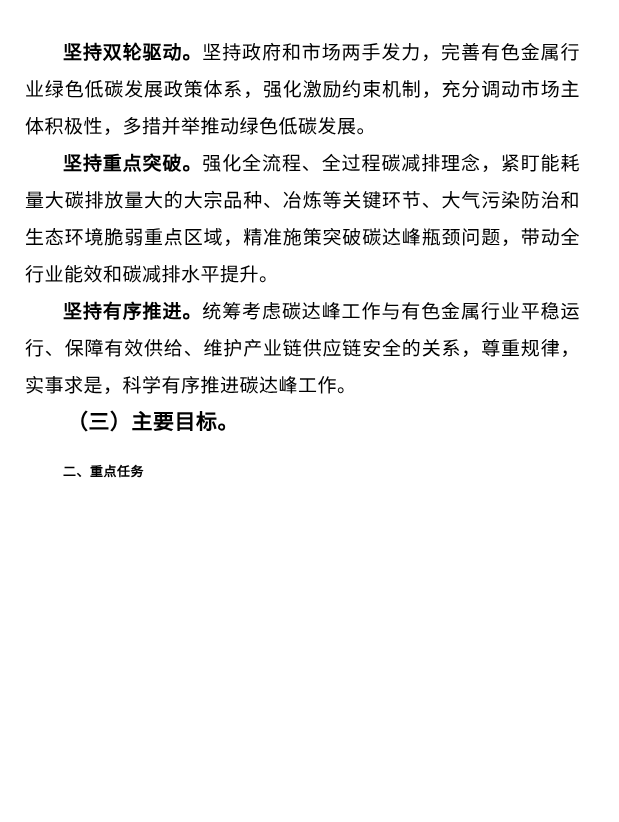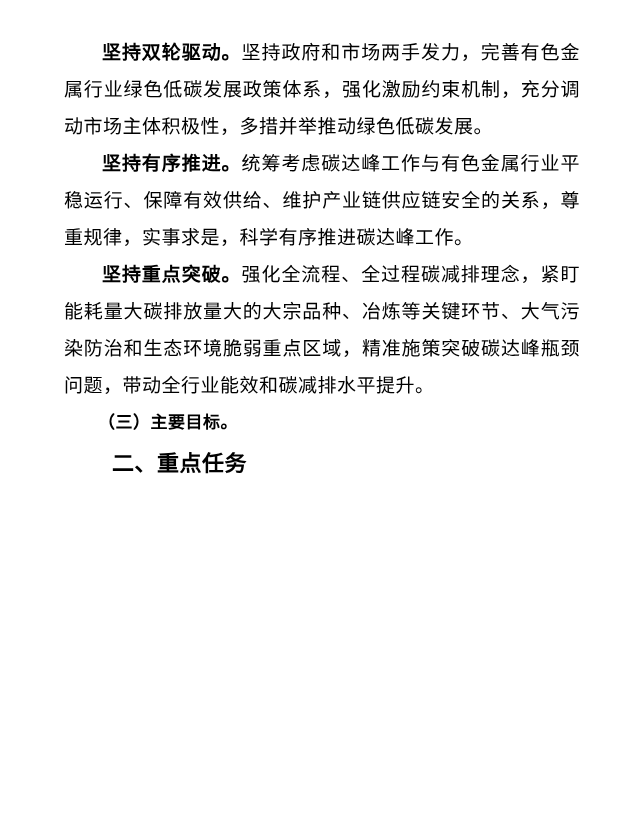--- a/index.html
+++ b/index.html
@@ -7,66 +7,66 @@
     padding: 0;
     background: #ffffff;
   }
   .page {
     position: relative;
     width: 619px;
     height: 822px;
     box-sizing: border-box;
     background: #ffffff;
     color: #000000;
-    padding: 34px 39px 0 64px;
+    padding: 34px 39px 0 25px;
     overflow: hidden;
     font-family: "Liberation Serif", "DejaVu Serif", serif;
   }
   .para {
     margin: 0;
     font-size: 19px;
     line-height: 37px;
     text-align: justify;
     text-justify: inter-ideograph;
     text-indent: 2em;
     letter-spacing: 0.5px;
   }
   .para .lead {
     font-weight: bold;
     font-family: "Liberation Serif", "DejaVu Serif", serif;
   }
   .heading-sub {
     margin: 0;
-    font-size: 17px;
+    font-size: 21px;
     line-height: 37px;
     text-indent: 2em;
     font-weight: bold;
     letter-spacing: 0.5px;
     font-family: "Liberation Serif", "DejaVu Serif", serif;
   }
   .heading-chapter {
-    margin: 4px;
-    font-size: 22px;
+    margin: 12px;
+    font-size: 13px;
     line-height: 37px;
     text-indent: 2em;
     font-weight: bold;
     letter-spacing: 0.5px;
     font-family: "Liberation Sans", "DejaVu Sans", sans-serif;
   }
 </style>
 </head>
 <body>
 
 <div class="page">
 
   <p class="para"><span class="lead">坚持双轮驱动。</span><span>坚持政府和市场两手发力，完善有色金属行业绿色低碳发展政策体系，强化激励约束机制，充分调动市场主体积极性，多措并举推动绿色低碳发展。</span></p>
 
 
+  <p class="para"><span class="lead">坚持重点突破。</span><span>强化全流程、全过程碳减排理念，紧盯能耗量大碳排放量大的大宗品种、冶炼等关键环节、大气污染防治和生态环境脆弱重点区域，精准施策突破碳达峰瓶颈问题，带动全行业能效和碳减排水平提升。</span></p>
+
   <p class="para"><span class="lead">坚持有序推进。</span><span>统筹考虑碳达峰工作与有色金属行业平稳运行、保障有效供给、维护产业链供应链安全的关系，尊重规律，实事求是，科学有序推进碳达峰工作。</span></p>
-
-  <p class="para"><span class="lead">坚持重点突破。</span><span>强化全流程、全过程碳减排理念，紧盯能耗量大碳排放量大的大宗品种、冶炼等关键环节、大气污染防治和生态环境脆弱重点区域，精准施策突破碳达峰瓶颈问题，带动全行业能效和碳减排水平提升。</span></p>
 
   <p class="heading-sub">（三）主要目标。</p>
 
 
   <p class="heading-chapter">二、重点任务</p>
 
 </div>
 
 </body></html>

